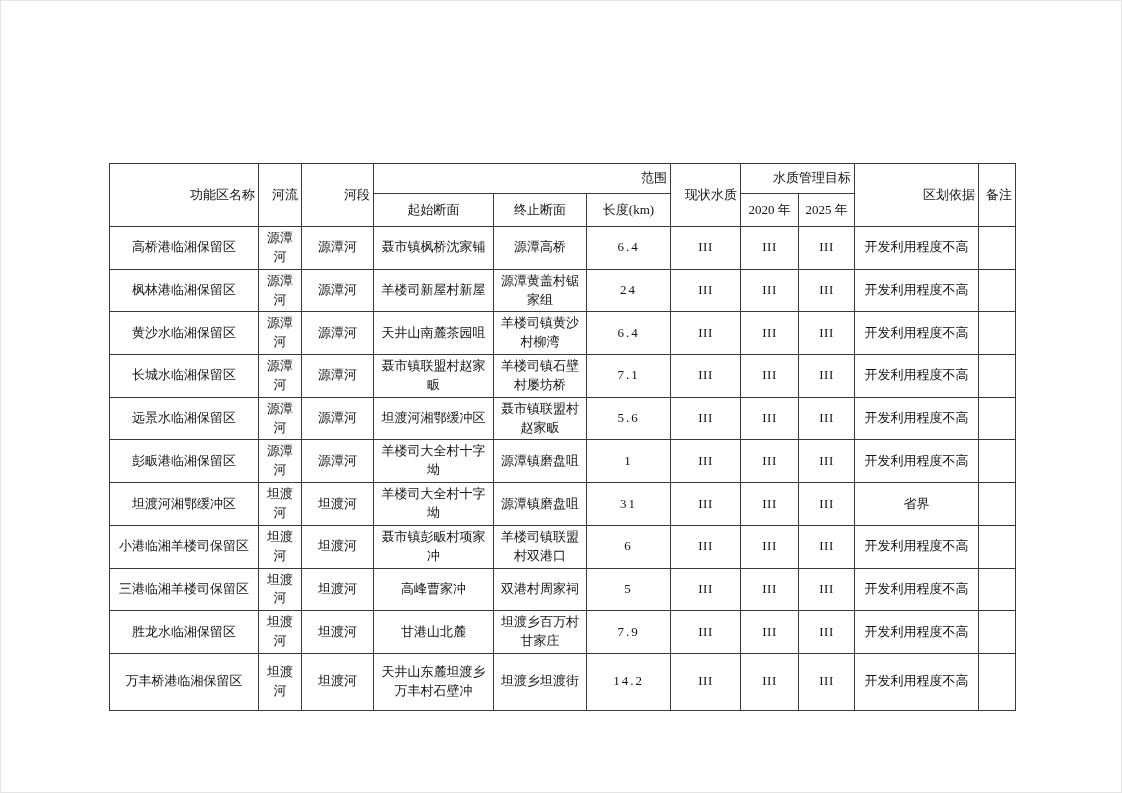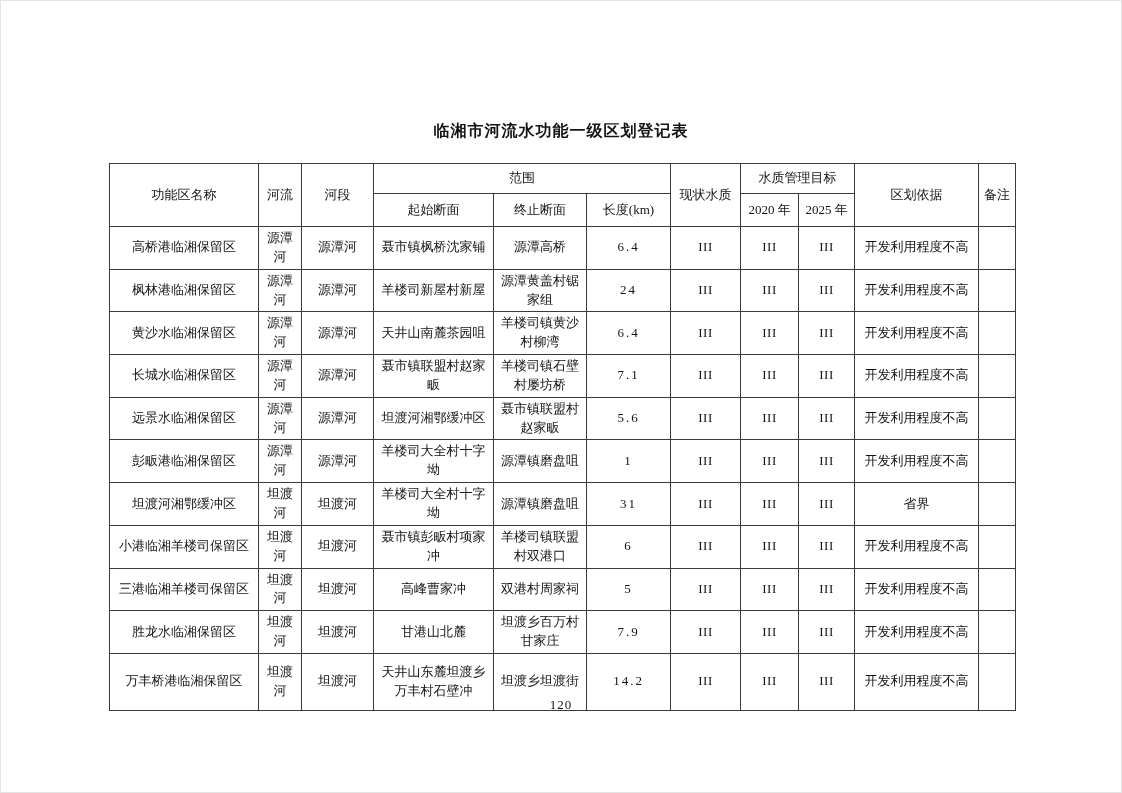--- a/index.html
+++ b/index.html
@@ -39,42 +39,41 @@
     box-sizing: border-box;
     font-weight: normal;
     font-size: 13px;
     line-height: 1.45;
     text-align: center;
     vertical-align: middle;
     padding: 2px 3px;
     word-break: break-all;
     overflow: hidden;
   }
-  thead tr.h1 th { height: 30px; }
+  thead tr.h1 th { height: 30px; text-align: right; }
   thead tr.h2 th { height: 33px; }
   tbody tr { height: 38px; }
   tbody tr:last-child { height: 57px; }
   td.col-length { letter-spacing: 2px; }
   td.col-current, td.col-y2020, td.col-y2025 { letter-spacing: 0.5px; }
   .page-number {
     position: absolute;
     top: 696px;
     left: 0;
     width: 100%;
     text-align: center;
     font-size: 13px;
     letter-spacing: 1px;
   }
 </style>
 </head>
 <body>
 
 <div class="page">
 
-  <h1 class="title">临湘市河流水功能一级区划登记表</h1>
 
   <table class="zoning">
     <colgroup>
       <col style="width:149px">
       <col style="width:43px">
       <col style="width:72px">
       <col style="width:120px">
       <col style="width:93px">
       <col style="width:84px">
       <col style="width:70px">
@@ -242,15 +241,14 @@
           <td class="col-length">14.2</td>
           <td class="col-current">III</td>
           <td class="col-y2020">III</td>
           <td class="col-y2025">III</td>
           <td class="col-basis">开发利用程度不高</td>
           <td class="col-remark"></td>
         </tr>
       </tbody>
   </table>
 
-  <div class="page-number">120</div>
 
 </div>
 
 </body></html>

